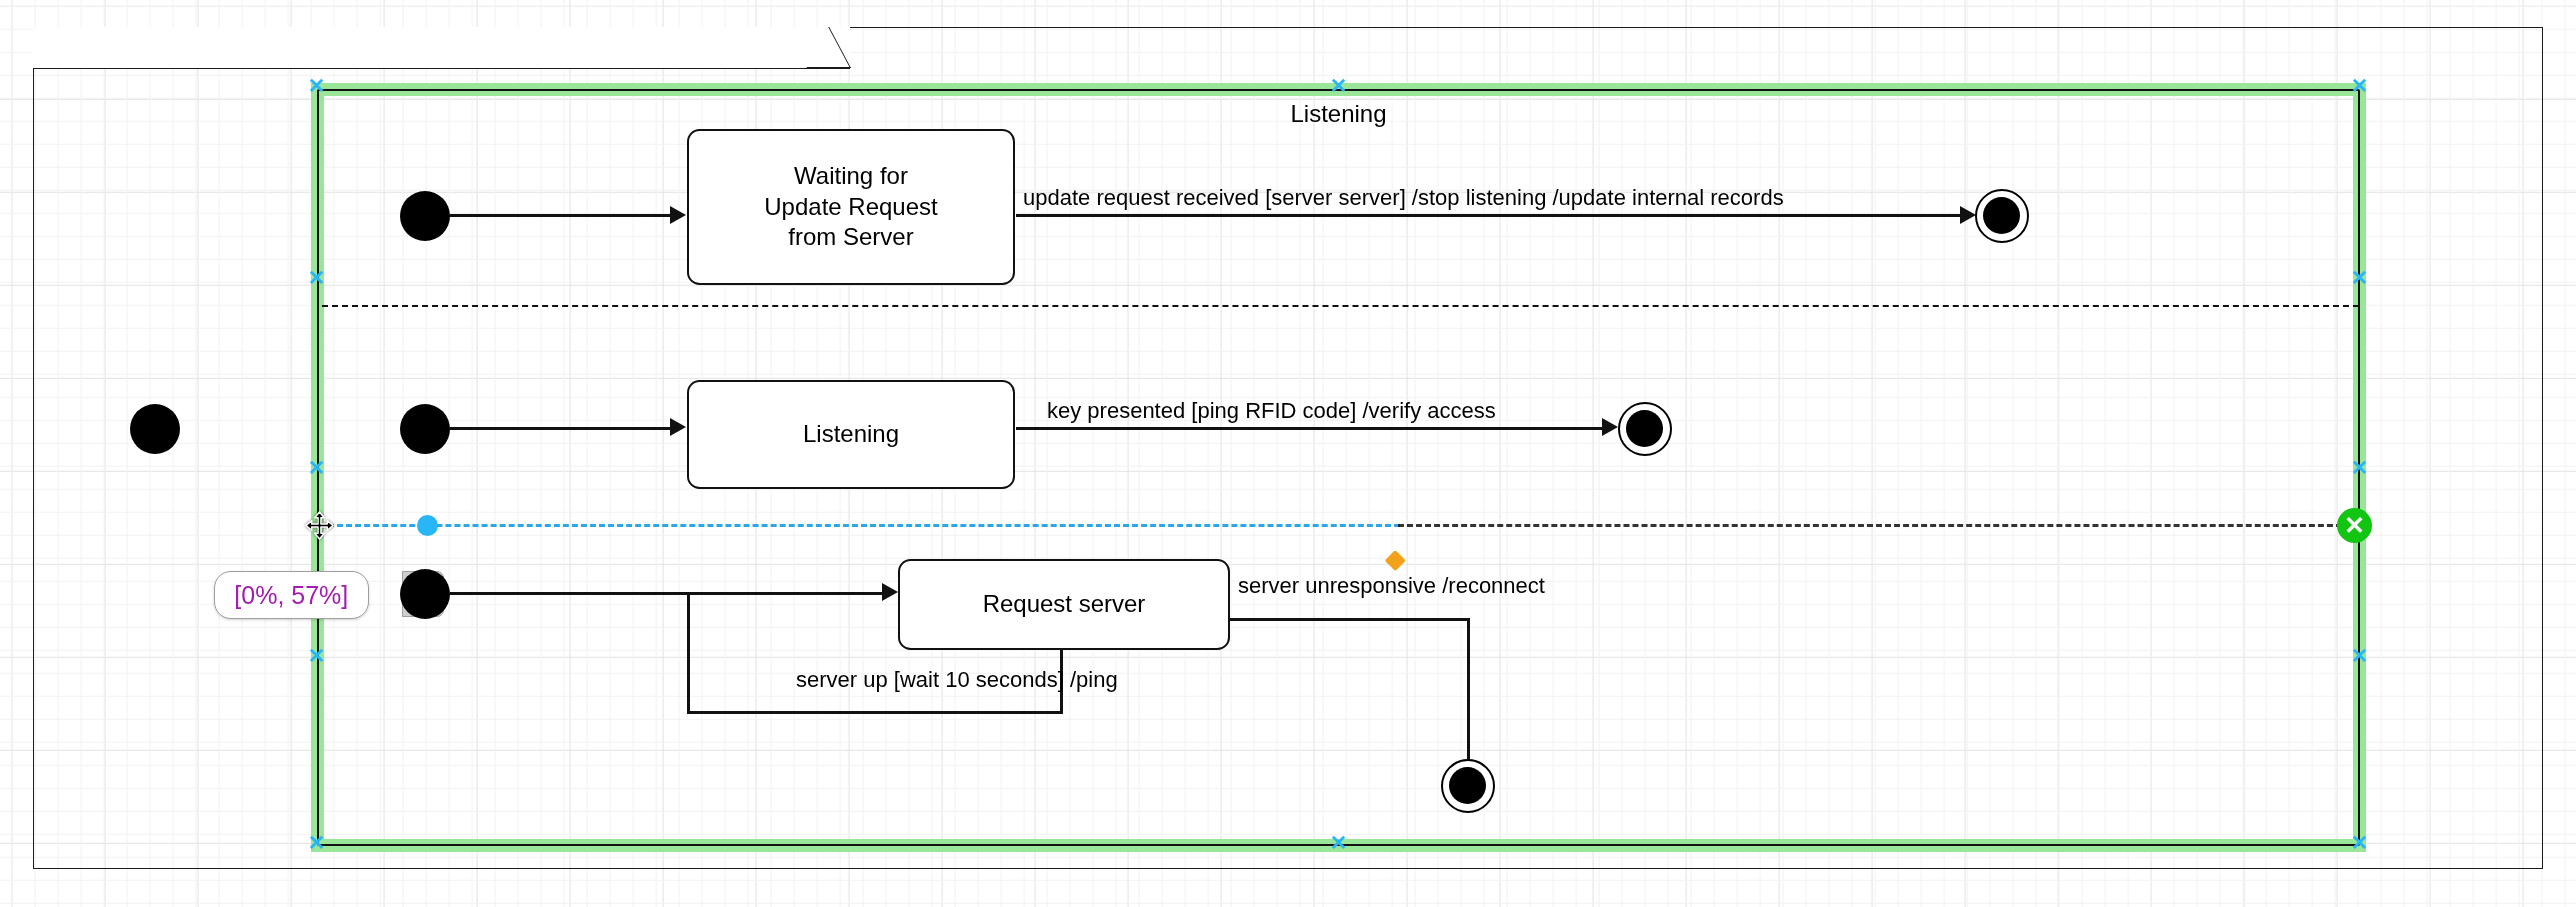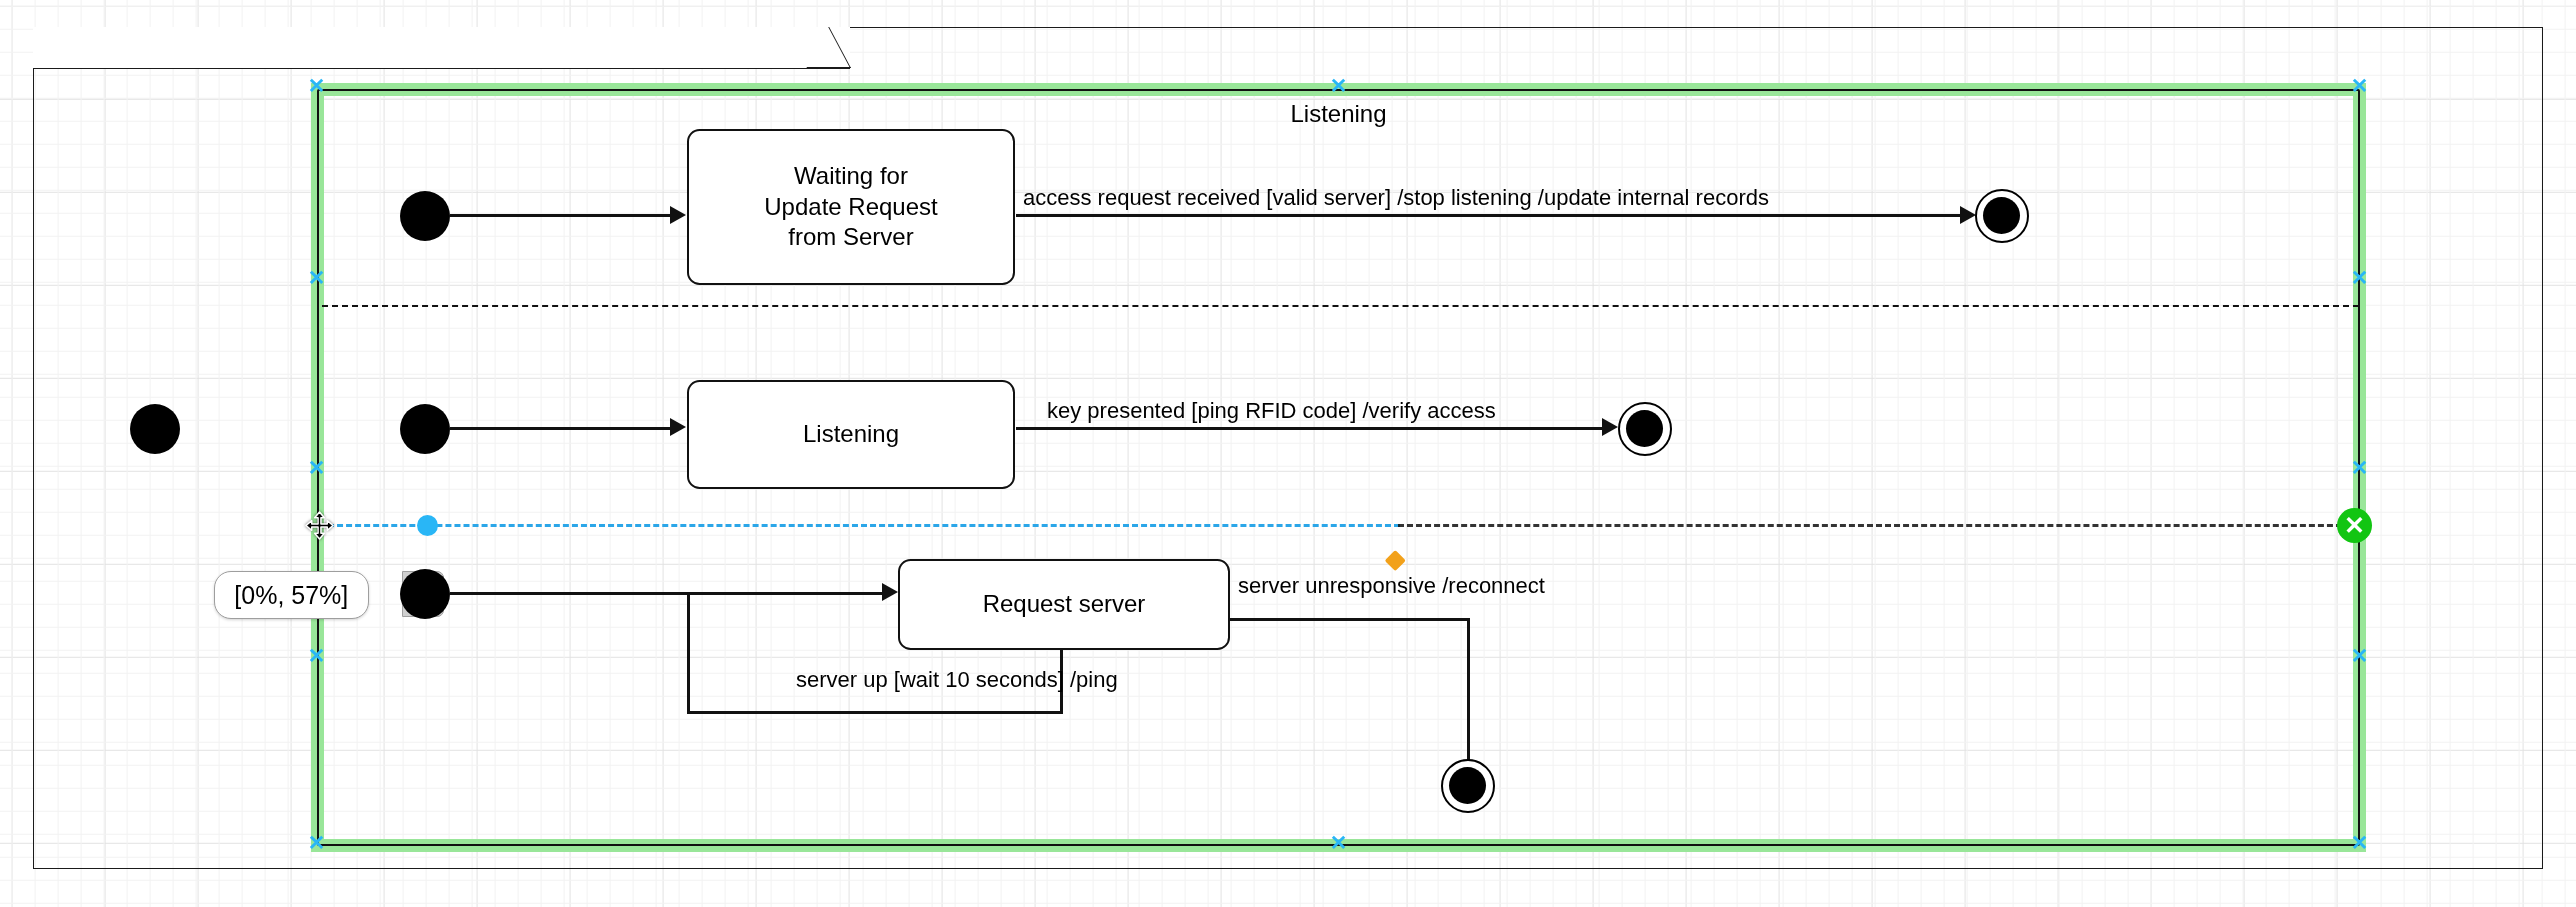--- a/index.html
+++ b/index.html
@@ -218,21 +218,21 @@
   }
 
   
   #pos-tooltip {
     position:absolute;
     height:46px;
     padding:0 19.3px;
     border:1px solid #9e9e9e;
     border-radius:17px;
     background:#ffffff;
-    color:#000000;
+    color:#a21caf;
     font-size:25px;
     line-height:46px;
     white-space:nowrap;
     box-shadow:0 1px 2.9px rgba(0,0,0,.18);
   }
   #pos-tooltip-shade {
     position:absolute;
     width:42px; height:46px;
     background:#cfcfcf;
     border:1px solid #9e9e9e;
@@ -274,21 +274,21 @@
 <div class="initial" style="left:400px; top:191px;"></div>
 <div class="line-h" style="left:450px; top:214px; width:222px;"></div>
 <div class="arrow-r" style="left:670px; top:206px;"></div>
 
 <div class="state" style="left:687px; top:129px; width:328px; height:156px;text-align:center;">
   <span style="white-space:pre-line;">Waiting for
 Update Request
 from Server</span>
 </div>
 
-<div class="edge-label" style="left:1023px; top:185px;">access request received [valid server] /stop listening /update internal records</div>
+<div class="edge-label" style="left:1023px; top:185px;">update request received [server server] /stop listening /update internal records</div>
 <div class="line-h" style="left:1016px; top:214px; width:951px;"></div>
 <div class="arrow-r" style="left:1960px; top:206px;"></div>
 <div class="final" style="left:1975px; top:189px;"></div>
 
 <div class="separator" style="left:322px; top:305px; width:2037px;"></div>
 
 <div class="initial" style="left:400px; top:404px;"></div>
 <div class="line-h" style="left:450px; top:427px; width:222px;"></div>
 <div class="arrow-r" style="left:670px; top:418px;"></div>
 

